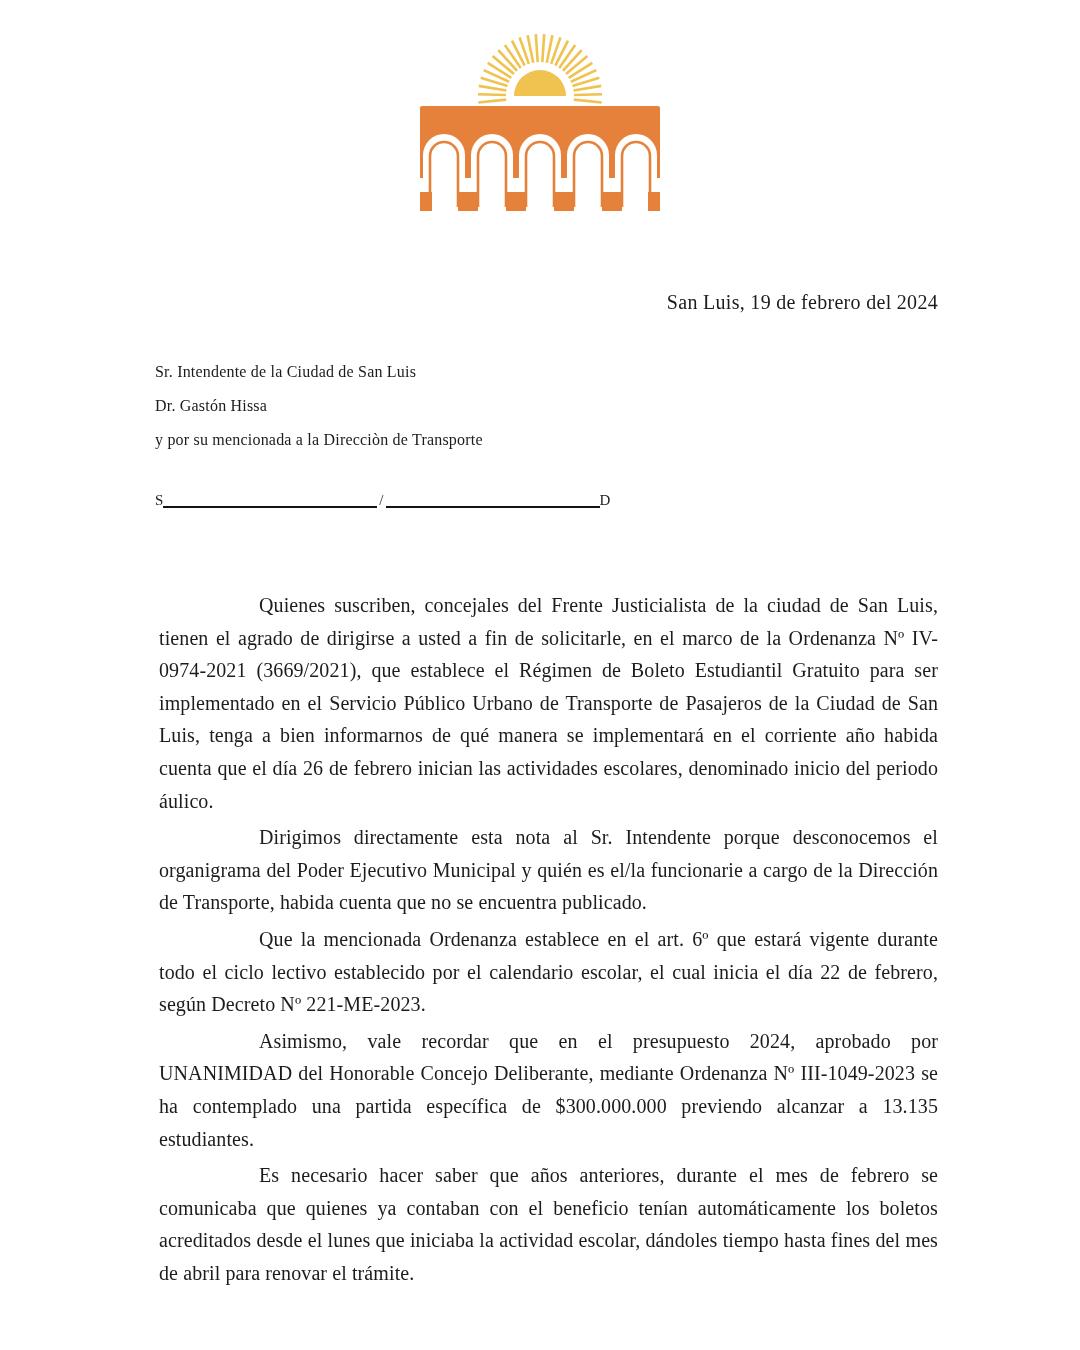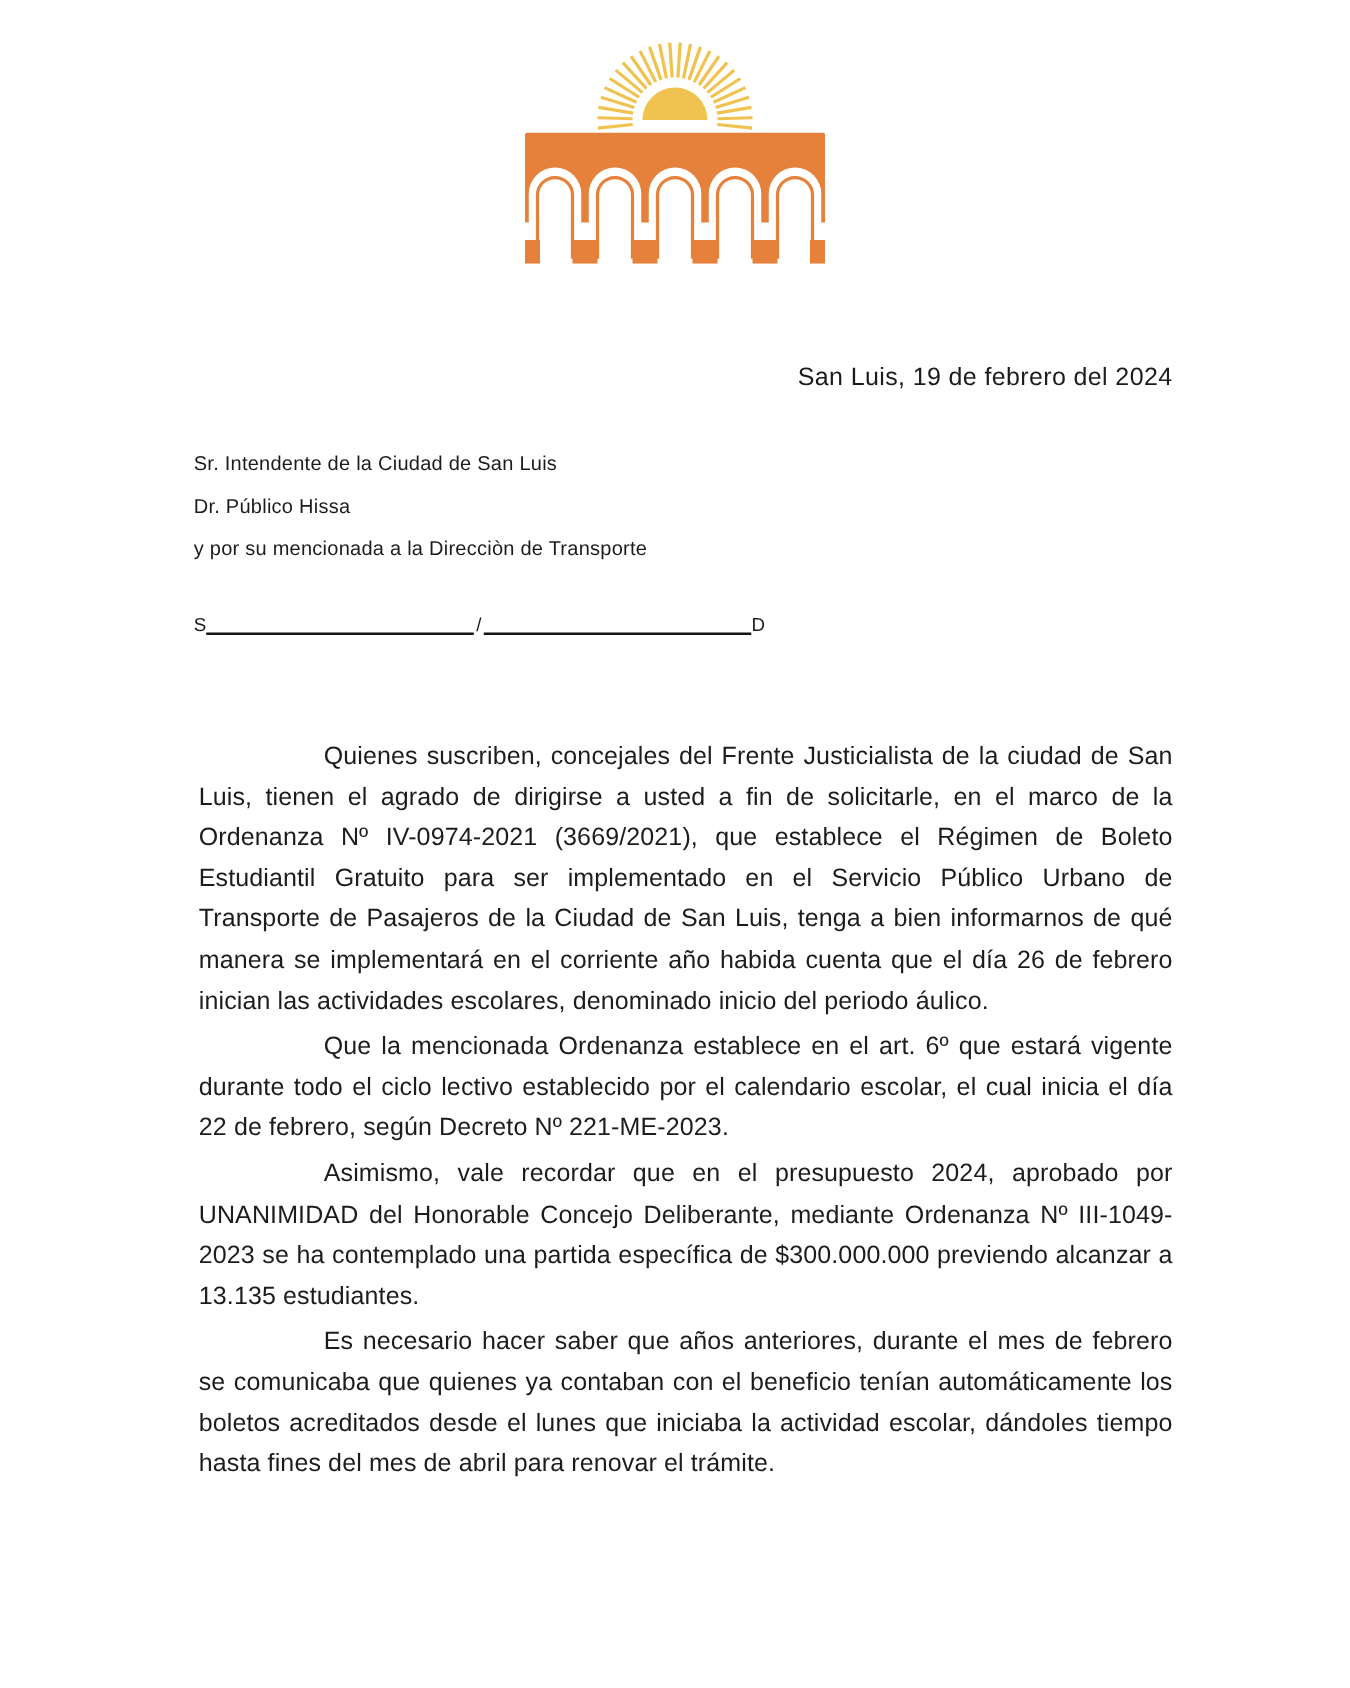--- a/index.html
+++ b/index.html
@@ -1,21 +1,21 @@
 <!DOCTYPE html>
 <html><head>
 <meta charset="utf-8">
 <style>
   html, body { margin: 0; padding: 0; background: #ffffff; }
   .page {
     position: relative;
     width: 1080px;
     height: 1350px;
     background: #ffffff;
-    font-family: Liberation Sans, sans-serif;
+    font-family: Liberation Serif, serif;
     color: #1c1c1c;
     overflow: hidden;
   }
   .logo {
     position: absolute;
     top: 30px;
     left: 50%;
     transform: translateX(-50%);
     width: 240px;
     text-align: center;
@@ -130,28 +130,29 @@
       <rect x="134" y="86" width="20" height="19" fill="#E6813B"></rect>
       <rect x="182" y="86" width="20" height="19" fill="#E6813B"></rect>
       <rect x="228" y="86" width="12" height="19" fill="#E6813B"></rect>
     </svg>
   </div>
 
   <div class="date-line">San Luis, 19 de febrero del 2024</div>
 
   <div class="recipient">
     <div>Sr. Intendente de la Ciudad de San Luis</div>
-    <div>Dr. Público Hissa</div>
+    <div>Dr. Gastón Hissa</div>
     <div>y por su mencionada a la Direcciòn de Transporte</div>
   </div>
 
   <div class="sd-line">
     <span>S</span><span class="blank"></span><span class="sep">/</span><span class="blank"></span><span>D</span>
   </div>
 
   <div class="letter-body">
     <p>Quienes suscriben, concejales del Frente Justicialista de la ciudad de San Luis, tienen el agrado de dirigirse a usted a fin de solicitarle, en el marco de la Ordenanza Nº IV-0974-2021 (3669/2021), que establece el Régimen de Boleto Estudiantil Gratuito para ser implementado en el Servicio Público Urbano de Transporte de Pasajeros de la Ciudad de San Luis, tenga a bien informarnos de qué manera se implementará en el corriente año habida cuenta que el día 26 de febrero inician las actividades escolares, denominado inicio del periodo áulico.</p>
+    <p>Dirigimos directamente esta nota al Sr. Intendente porque desconocemos el organigrama del Poder Ejecutivo Municipal y quién es el/la funcionarie a cargo de la Dirección de Transporte, habida cuenta que no se encuentra publicado.</p>
     <p>Que la mencionada Ordenanza establece en el art. 6º que estará vigente durante todo el ciclo lectivo establecido por el calendario escolar, el cual inicia el día 22 de febrero, según Decreto Nº 221-ME-2023.</p>
     <p>Asimismo, vale recordar que en el presupuesto 2024, aprobado por UNANIMIDAD del Honorable Concejo Deliberante, mediante Ordenanza Nº III-1049-2023 se ha contemplado una partida específica de $300.000.000 previendo alcanzar a 13.135 estudiantes.</p>
     <p>Es necesario hacer saber que años anteriores, durante el mes de febrero se comunicaba que quienes ya contaban con el beneficio tenían automáticamente los boletos acreditados desde el lunes que iniciaba la actividad escolar, dándoles tiempo hasta fines del mes de abril para renovar el trámite.</p>
   </div>
 
 </div>
 
 </body></html>

